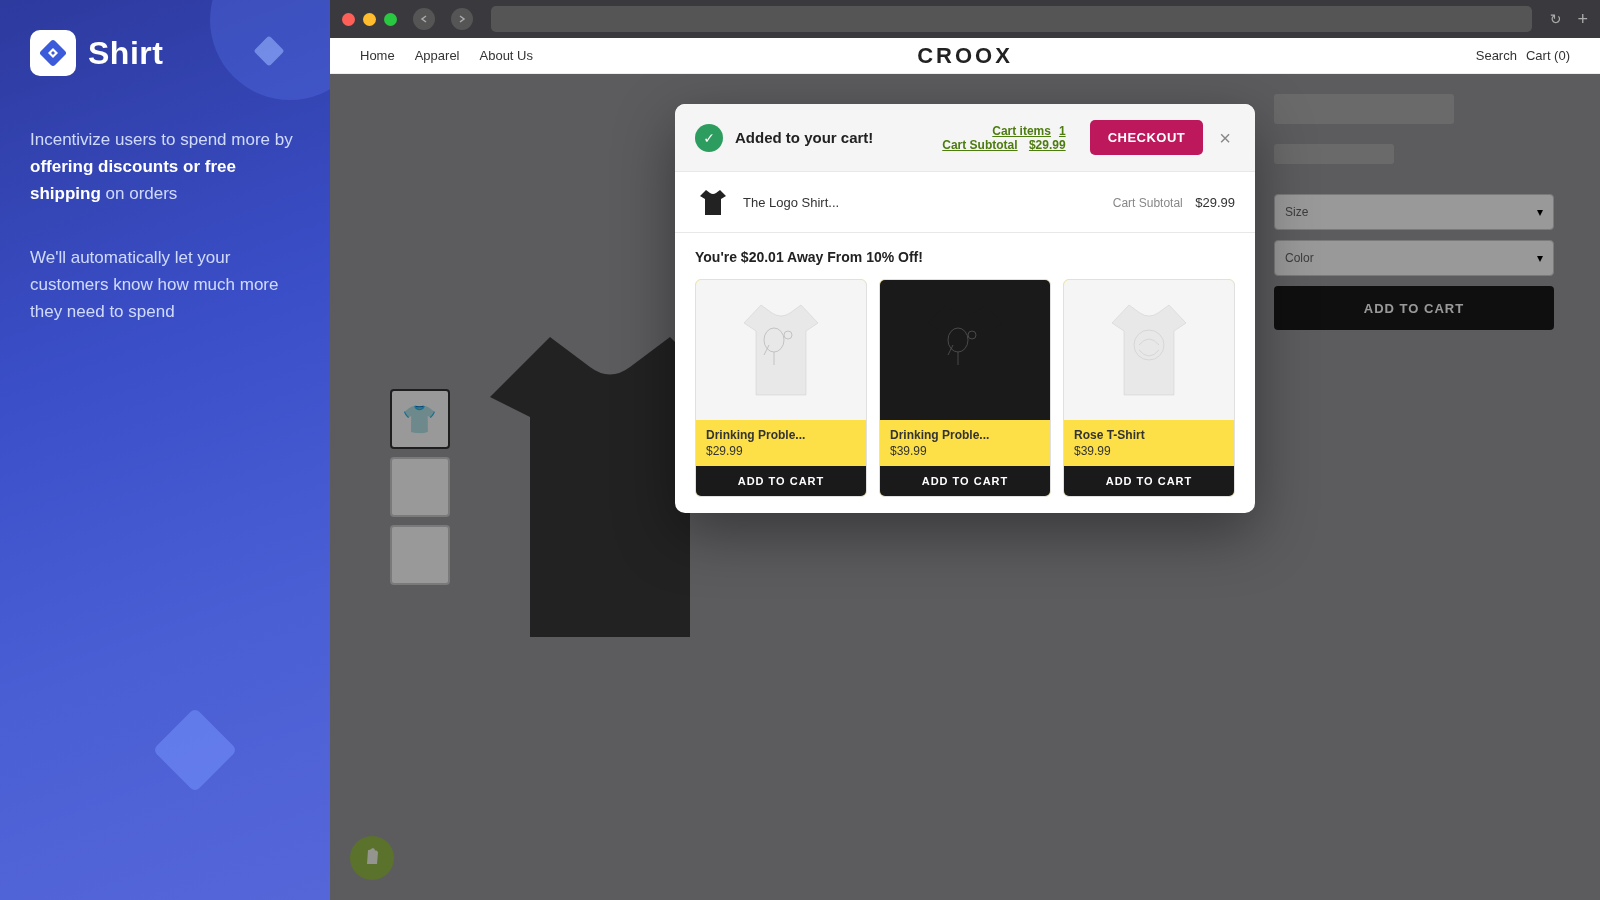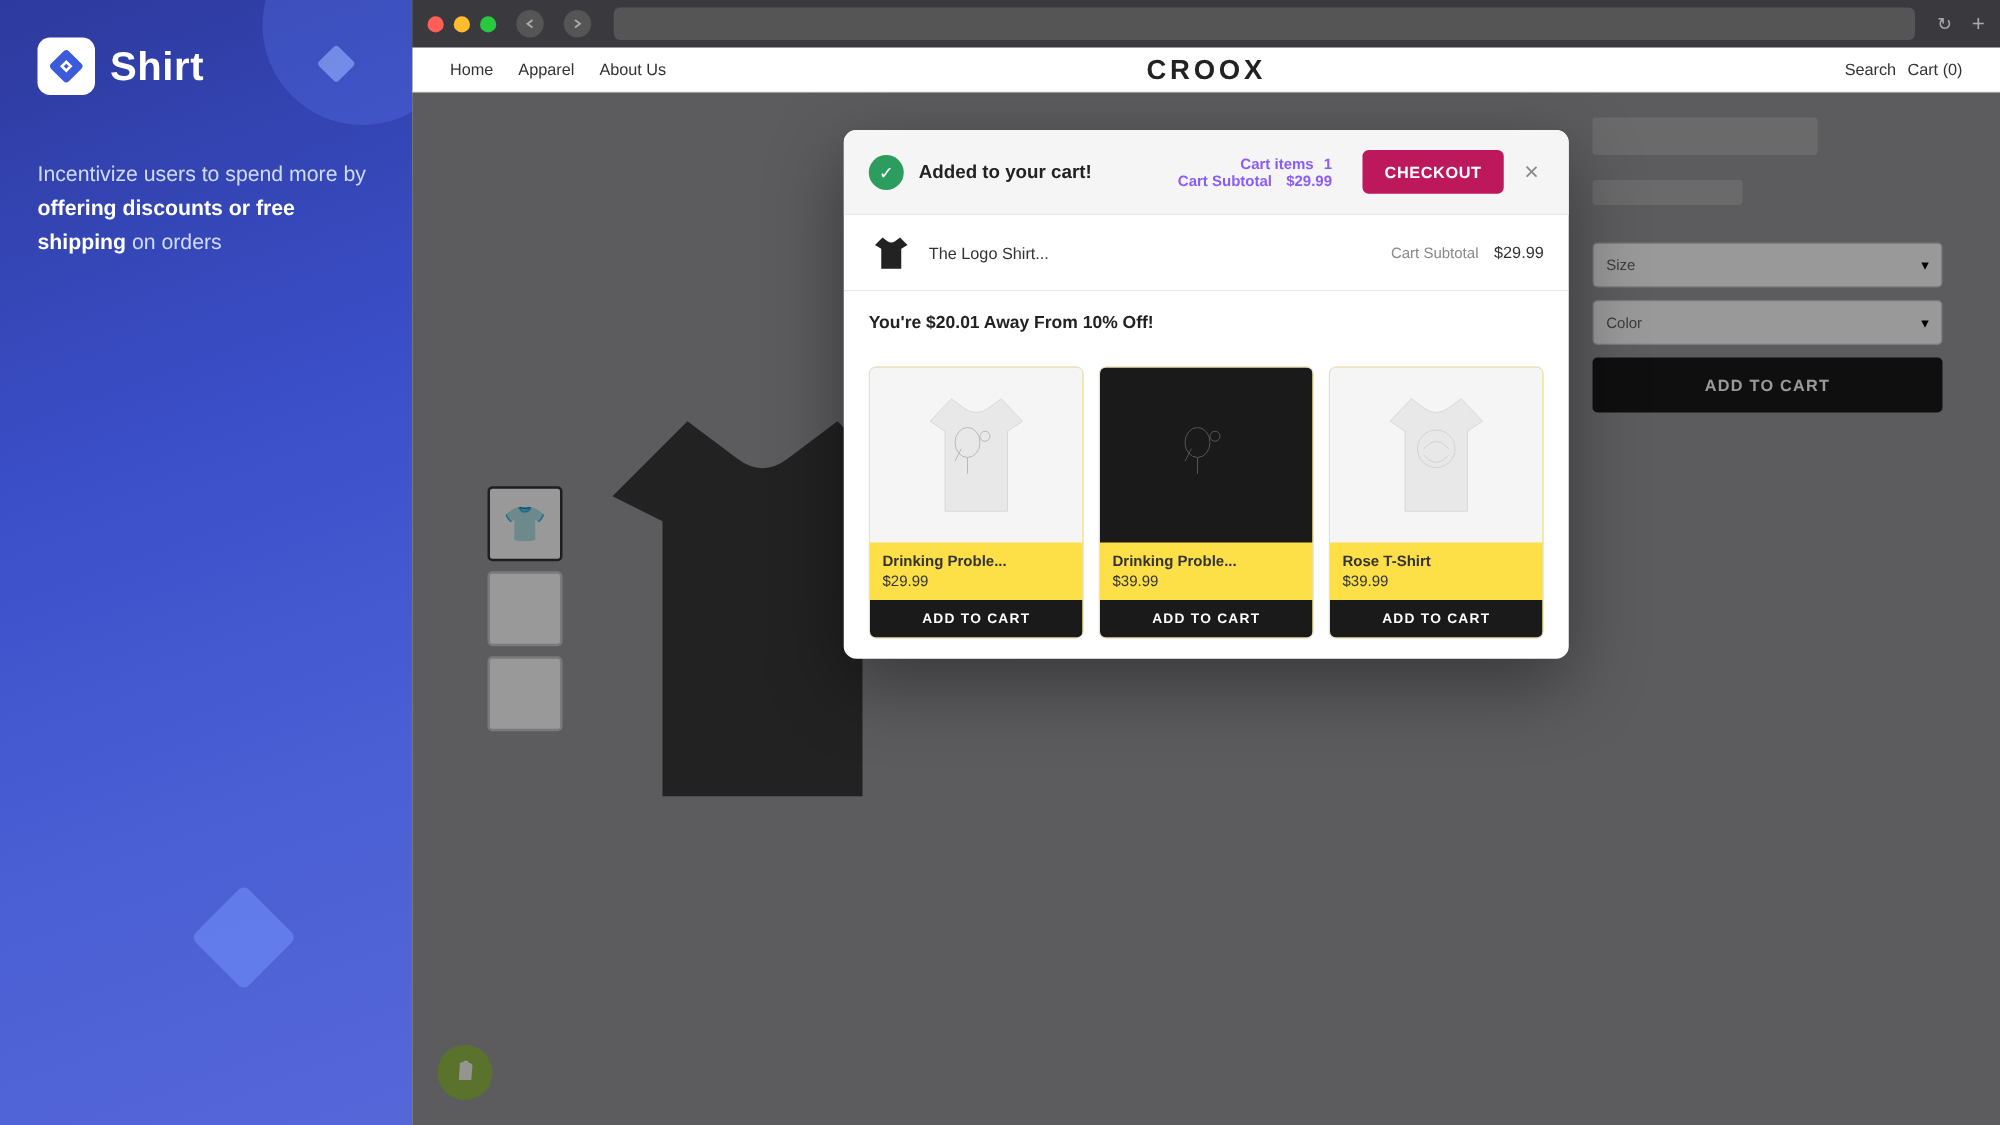--- a/index.html
+++ b/index.html
@@ -314,22 +314,23 @@
       margin-right: 12px;
     }
 
     .modal-cart-items {
       font-size: 12px;
       color: #555;
     }
 
     .modal-cart-items span {
       font-weight: 700;
-      color: #8b5cf6;
+      color: #4d7c0f;
       margin-left: 8px;
+      text-decoration: underline;
     }
 
     .modal-checkout-btn {
       background: #be185d;
       color: white;
       border: none;
       border-radius: 5px;
       padding: 10px 18px;
       font-size: 13px;
       font-weight: 700;
@@ -380,21 +381,21 @@
 
     
     .modal-upsell {
       padding: 16px 20px;
     }
 
     .upsell-title {
       font-size: 14px;
       font-weight: 700;
       color: #222;
-      margin-bottom: 28px;
+      margin-bottom: 14px;
     }
 
     .upsell-products {
       display: flex;
       gap: 12px;
     }
 
     .upsell-product {
       flex: 1;
       background: #fde047;
@@ -475,20 +476,23 @@
       </svg>
     </div>
     <span class="skup-logo-text">Shirt</span>
   </div>
 
 
   <div class="hero-desc">
     Incentivize users to spend more by <strong>offering discounts or free shipping</strong> on orders
   </div>
 
+  <div class="hero-desc2">
+    We'll automatically let your customers know how much more they need to spend
+  </div>
 
   <div class="diamond-bottom"></div>
 </div>
 
 <div class="right-panel">
 
   <div class="browser-chrome">
     <div class="browser-titlebar">
       <div class="browser-dot red"></div>
       <div class="browser-dot yellow"></div>

